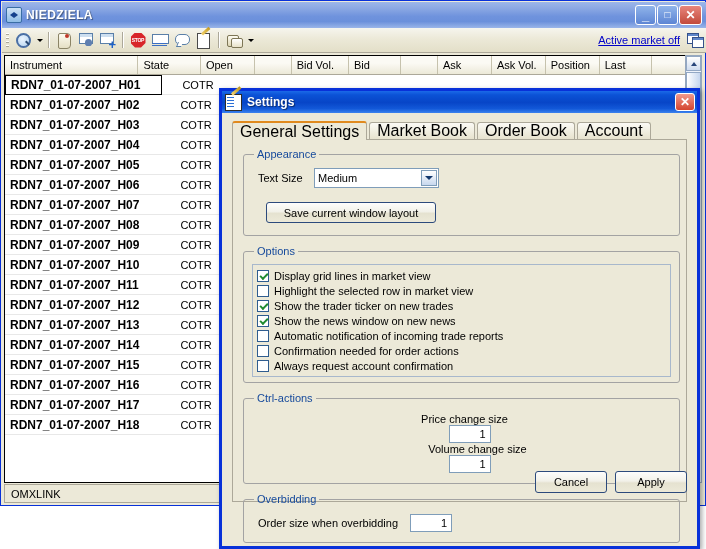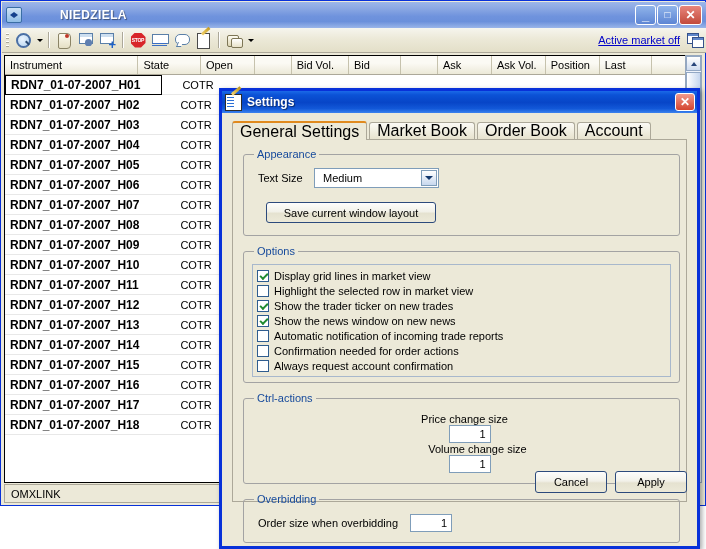--- a/index.html
+++ b/index.html
@@ -21,21 +21,20 @@
     box-sizing: border-box;
   }
   #main-titlebar {
     position: absolute; left: 1px; top: 1px; width: 704px; height: 26px;
     background: linear-gradient(to bottom, #8ca9e8 0%, #6f93dd 8%, #4d77cf 40%, #3d6ac7 52%, #5b85d8 88%, #7ea3e4 100%);
     display: flex; align-items: center;
     box-sizing: border-box;
   }
   #main-titlebar.alt {
     background: linear-gradient(to bottom, #9cb6ea 0%, #8fabe4 20%, #6f93dd 55%, #6b90db 75%, #9ab5e9 100%);
-    gap: 34px;
   }
   .title-icon {
     width: 16px; height: 16px; margin-left: 4px; margin-right: 4px;
     border-radius: 2px; position: relative; flex: none;
     background: linear-gradient(to bottom, #cfe2f5, #8fbde6);
     border: 1px solid #3a6ea5; box-sizing: border-box;
   }
   .title-icon::after {
     content: ""; position: absolute; left: 3px; top: 4px;
     width: 8px; height: 6px; background: #15418c;
@@ -316,21 +315,21 @@
   fieldset.grp legend {
     color:#15499b; font-size:11px; padding:0 3px; margin-left:2px;
   }
   .row { display:flex; align-items:center; }
   .lbl { font-size:11px; color:#000; }
 
   select.combo, .combo-fake {
     width:125px; height:20px; box-sizing:border-box;
     border:1px solid #7f9db9; background:#ffffff;
     font-family:"Liberation Sans", sans-serif; font-size:11px;
-    padding-left:8px; color:#000;
+    padding-left:3px; color:#000;
     display:flex; align-items:center; position:relative;
   }
   .combo-fake .cbtn {
     position:absolute; right:1px; top:1px; width:16px; height:16px;
     background: linear-gradient(to bottom,#ffffff,#c8d8ee);
     border:1px solid #7f9db9; box-sizing:border-box;
     display:flex;align-items:center;justify-content:center;
   }
   .combo-fake .cbtn::after {
     content:""; width:0;height:0;

